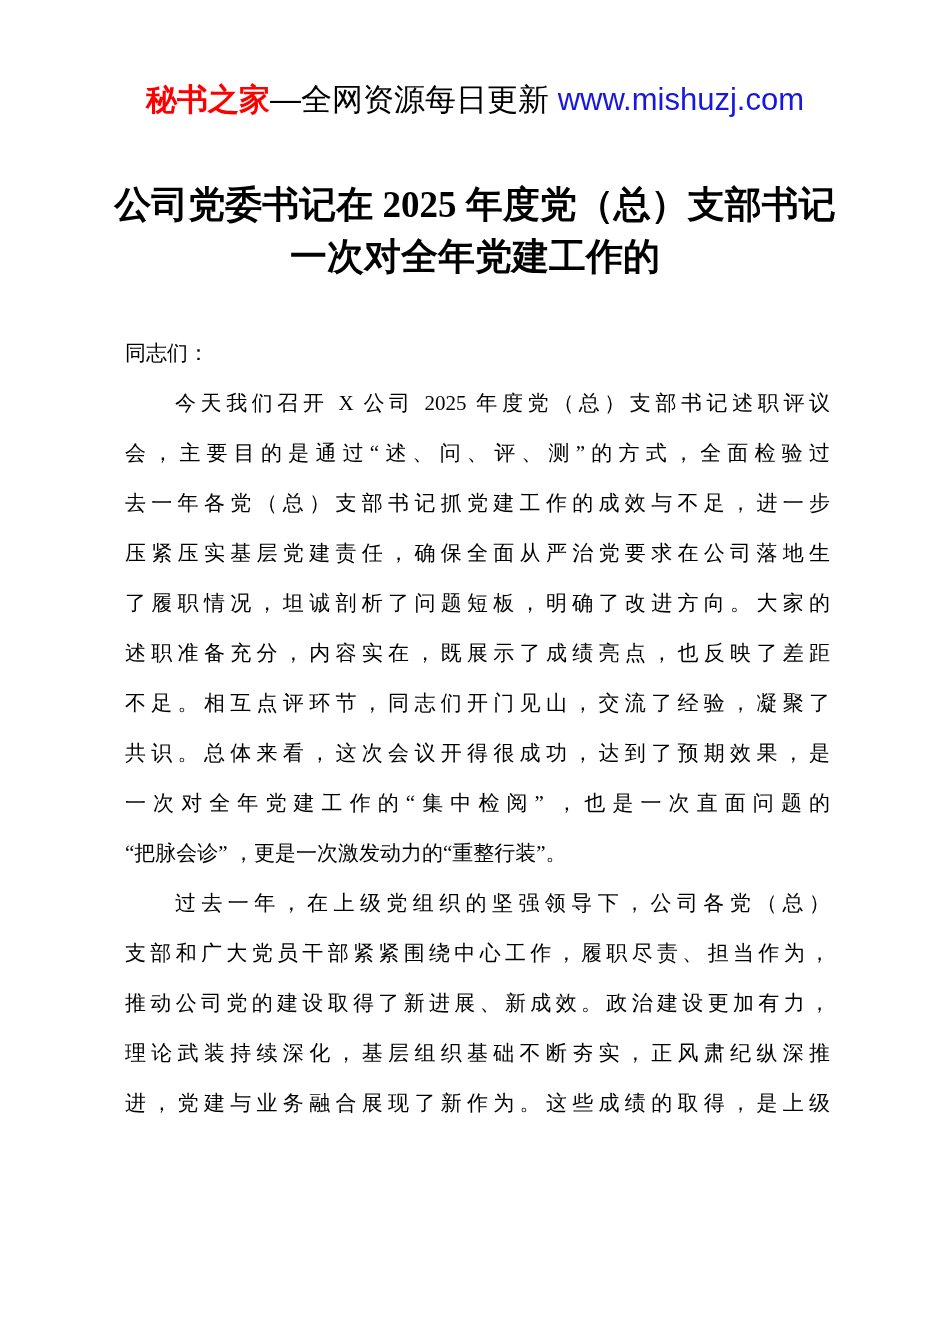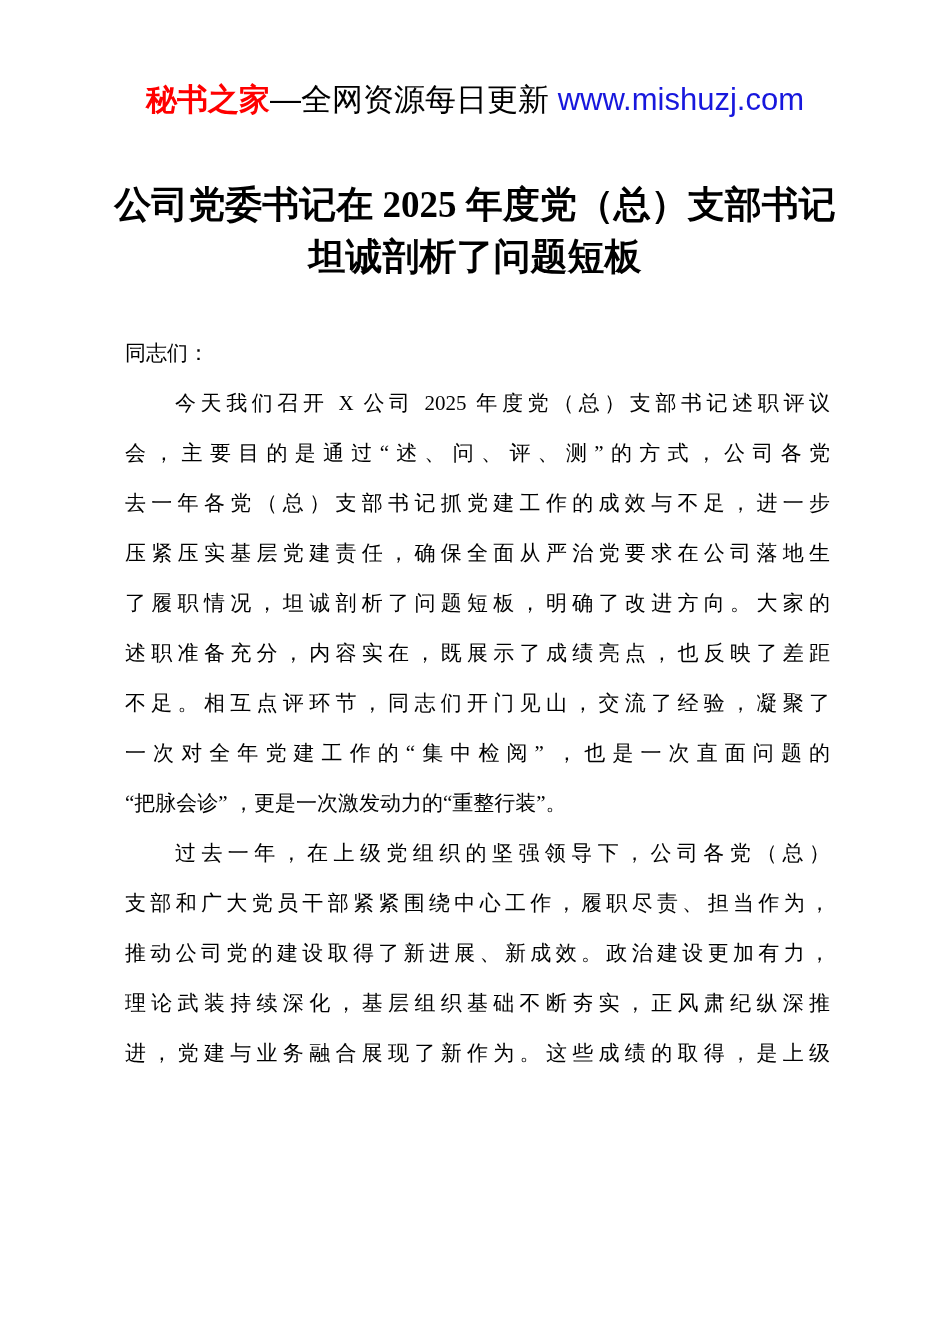--- a/index.html
+++ b/index.html
@@ -69,33 +69,34 @@
 
 <div class="page">
 
   <div class="site-header">
     <span class="brand">秘书之家</span><span class="dash">—</span><span class="tagline">全网资源每日更新</span>
     <a class="url" href="#">www.mishuzj.com</a>
   </div>
 
   <div class="doc-title">
     <div>公司党委书记在 2025 年度党（总）支部书记</div>
-    <div>坦诚剖析了问题短板</div>
+    <div>一次对全年党建工作的</div>
   </div>
 
   <div class="doc-body">
 
   <div class="line">同志们：</div>
       <div class="line indent justify">今天我们召开 X 公司 2025 年度党（总）支部书记述职评议</div>
-      <div class="line justify">会，主要目的是通过“述、问、评、测”的方式，公司各党</div>
+      <div class="line justify">会，主要目的是通过“述、问、评、测”的方式，全面检验过</div>
       <div class="line justify">去一年各党（总）支部书记抓党建工作的成效与不足，进一步</div>
       <div class="line justify">压紧压实基层党建责任，确保全面从严治党要求在公司落地生</div>
       <div class="line justify">了履职情况，坦诚剖析了问题短板，明确了改进方向。大家的</div>
       <div class="line justify">述职准备充分，内容实在，既展示了成绩亮点，也反映了差距</div>
       <div class="line justify">不足。相互点评环节，同志们开门见山，交流了经验，凝聚了</div>
+      <div class="line justify">共识。总体来看，这次会议开得很成功，达到了预期效果，是</div>
       <div class="line justify">一次对全年党建工作的“集中检阅” ，也是一次直面问题的</div>
       <div class="line">“把脉会诊” ，更是一次激发动力的“重整行装”。</div>
       <div class="line indent justify">过去一年，在上级党组织的坚强领导下，公司各党（总）</div>
       <div class="line justify">支部和广大党员干部紧紧围绕中心工作，履职尽责、担当作为，</div>
       <div class="line justify">推动公司党的建设取得了新进展、新成效。政治建设更加有力，</div>
       <div class="line justify">理论武装持续深化，基层组织基础不断夯实，正风肃纪纵深推</div>
       <div class="line justify">进，党建与业务融合展现了新作为。这些成绩的取得，是上级</div>
     </div>
 
 </div>

